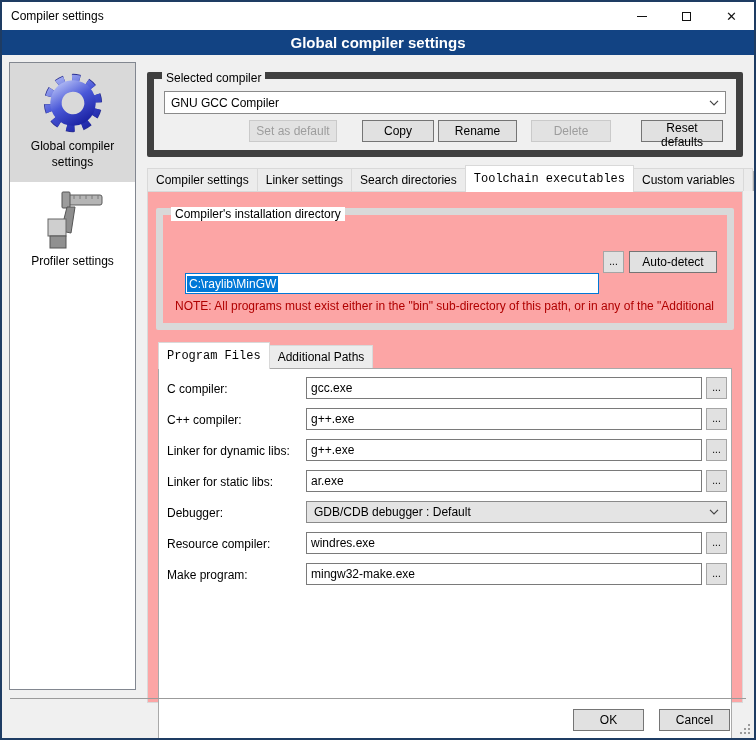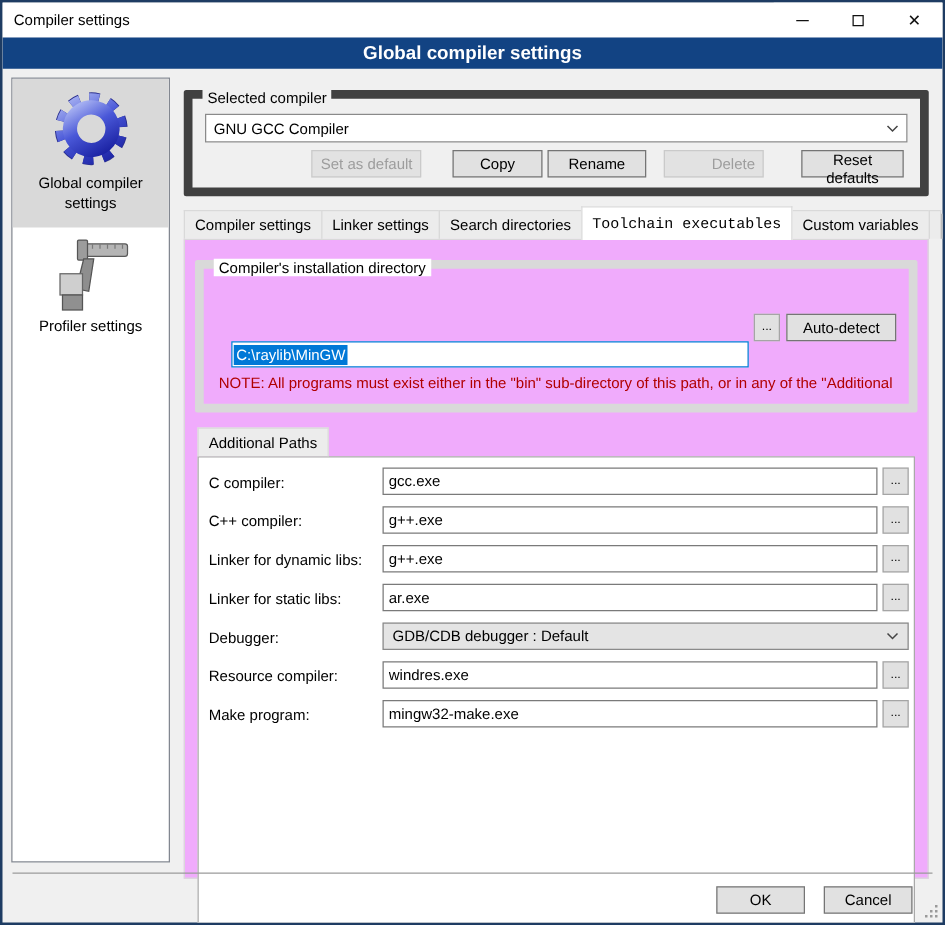--- a/index.html
+++ b/index.html
@@ -28,34 +28,34 @@
   .main{position:absolute;left:145px;top:60px;width:596px;}
   
   .groupbox{position:relative;border:7px solid #404040;border-radius:2px;}
   .gb-label{position:absolute;top:-8px;left:8px;background:#f0f0f0;padding:0 4px;line-height:14px;}
   .groupbox.white .gb-label{background:#fff;}
   .gb1{margin-top:10px;padding:12px 10px 8px;}
   .combo{height:21px;border:1px solid #8a8a8a;background:#fff;display:flex;align-items:center;padding:0 6px;}
   .combo .chev{margin-left:auto;line-height:0;}
   .cbtns{display:flex;justify-content:flex-end;margin-top:6px;padding-right:3px;}
   .btn{height:22px;background:#e1e1e1;border:1px solid #757575;font:inherit;padding:0 6px;box-sizing:border-box;}
-  .btn:disabled{background:#e2e2e2;border-color:#cacaca;color:#9d9d9d;text-align:right;}
+  .btn:disabled{background:#e2e2e2;border-color:#cacaca;color:#9d9d9d;}
   .cbtns .btn:nth-of-type(1){width:88px;margin-right:25px;}
   .cbtns .btn:nth-of-type(2){width:72px;margin-right:4px;}
   .cbtns .btn:nth-of-type(3){width:79px;margin-right:14px;}
   .cbtns .btn:nth-of-type(4){width:80px;margin-right:30px;}
   .cbtns .btn:nth-of-type(5){width:82px;}
   
   .tabstrip{display:flex;align-items:flex-end;margin-top:8px;position:relative;z-index:2;}
   .tab{height:22px;line-height:22px;padding:0 8px;background:#ececec;border:1px solid #d9d9d9;border-bottom:none;margin-right:-1px;white-space:nowrap;cursor:default;}
   .tab.active{height:26px;line-height:26px;background:#fff;margin-bottom:-1px;position:relative;z-index:3;font-family:Liberation Mono, monospace;}
   .tab.clipped{width:36px;overflow:hidden;padding-right:0;}
   .tab-arrows{margin-left:auto;display:flex;}
   .arrow-btn{width:16px;height:20px;border:1px solid #adadad;background:#e8e8e8;font:inherit;font-size:9px;padding:0;display:flex;align-items:center;justify-content:center;margin-left:1px;}
-  .tabpanel{position:relative;background:#f0abfc;border:1px solid #d9d9d9;height:512px;box-sizing:border-box;padding:8px;}
+  .tabpanel{position:relative;background:#fca5a5;border:1px solid #d9d9d9;height:512px;box-sizing:border-box;padding:8px;}
   
   .gb2{margin-top:8px;padding:14px 10px 8px;border-color:#d9d9d9;}
   .dirrow{display:flex;align-items:center;}
   .pathbox{flex:1;height:21px;box-sizing:border-box;border:1px solid var(--sel,#0078d7);background:#fff;display:flex;align-items:center;padding:0 1px;margin-left:12px;margin-top:44px;}
   .pathbox .seltext{background:var(--sel,#0078d7);color:#fff;padding:1px 2px;}
   .browse{width:21px;height:22px;background:#e1e1e1;border:1px solid #a5a5a5;font:inherit;font-size:10px;padding:0;line-height:10px;}
   .dirrow .browse{margin-left:4px;}
   .autodetect{width:88px;margin-left:5px;}
   .note{color:var(--note,#b00000);white-space:nowrap;overflow:hidden;margin:5px 0 2px 2px;}
   
@@ -173,20 +173,21 @@
           <div class="pathbox">
             <span class="seltext">C:\raylib\MinGW</span>
           </div>
           <button class="browse">...</button>
           <button class="btn autodetect">Auto-detect</button>
         </div>
         <div class="note">NOTE: All programs must exist either in the "bin" sub-directory of this path, or in any of the "Additional</div>
       </div>
 
       <div class="subtabstrip">
+        <div class="tab active"><span>Program Files</span></div>
         <div class="tab"><span>Additional Paths</span></div>
       </div>
 
       <div class="subpanel">
           <div class="frow">
             <span class="flabel">C compiler:</span>
             <input class="ftext" value="gcc.exe" style="">
             <button class="browse">...</button>
           </div>
           <div class="frow">

